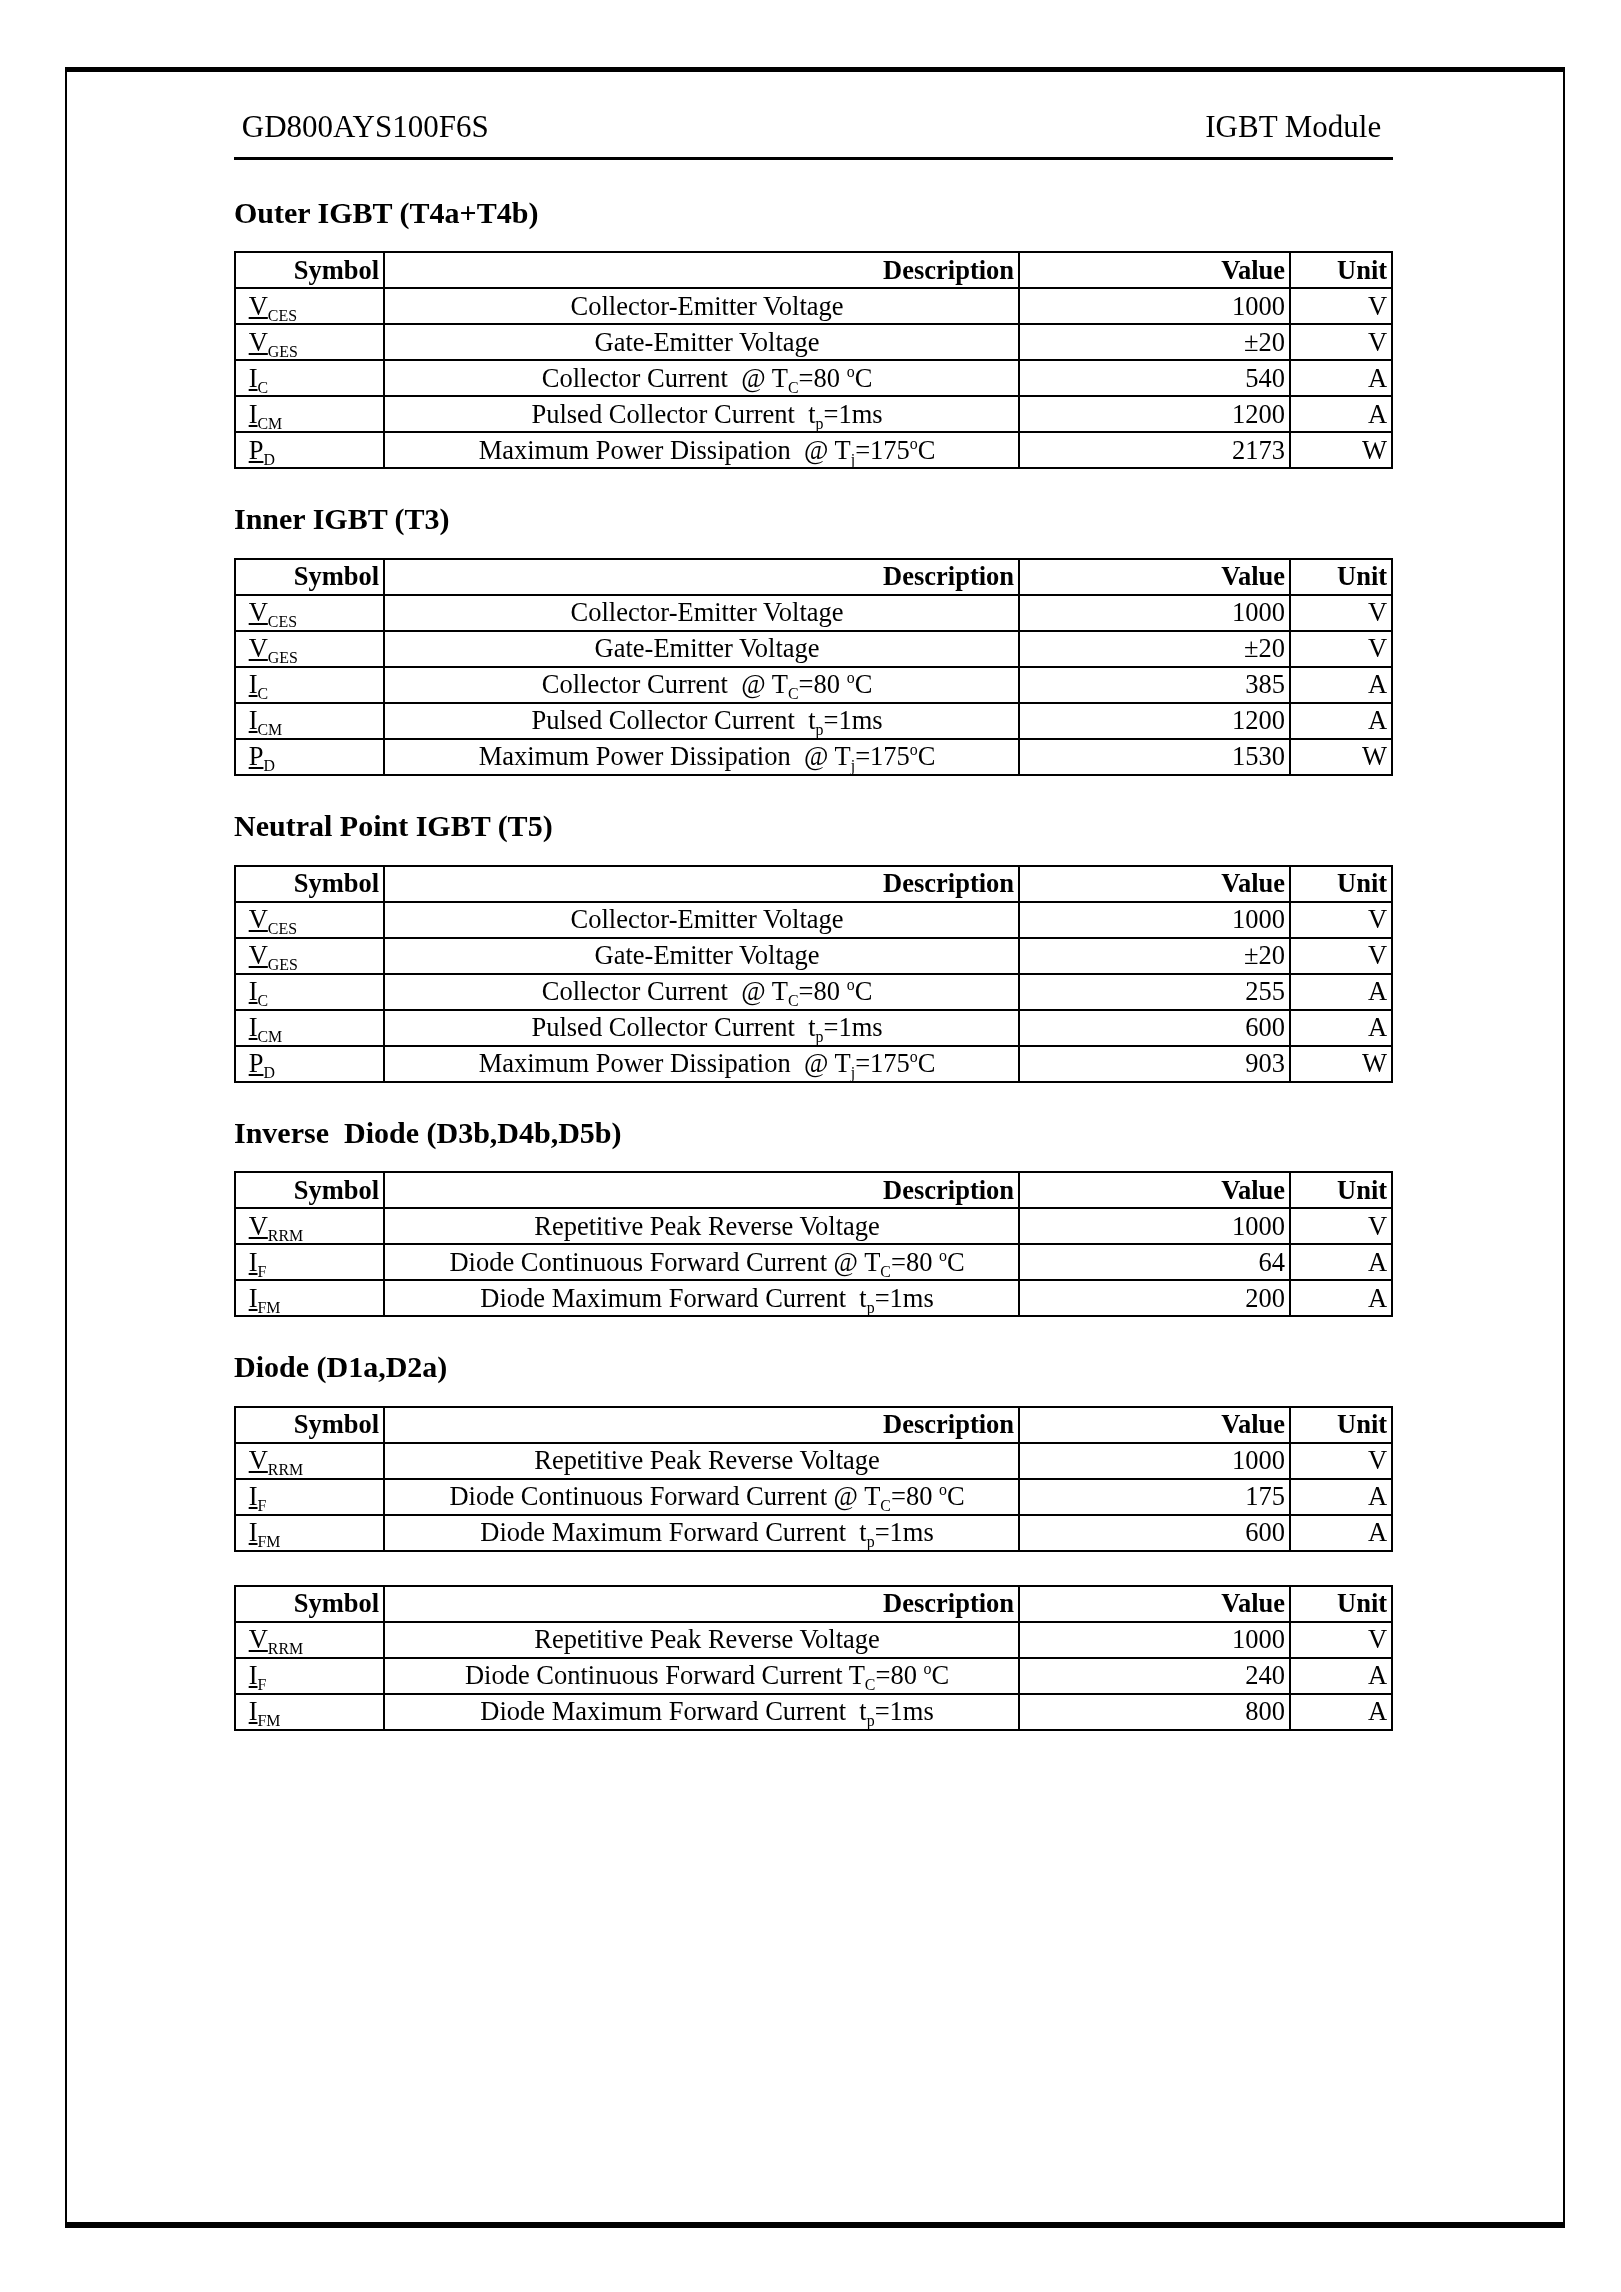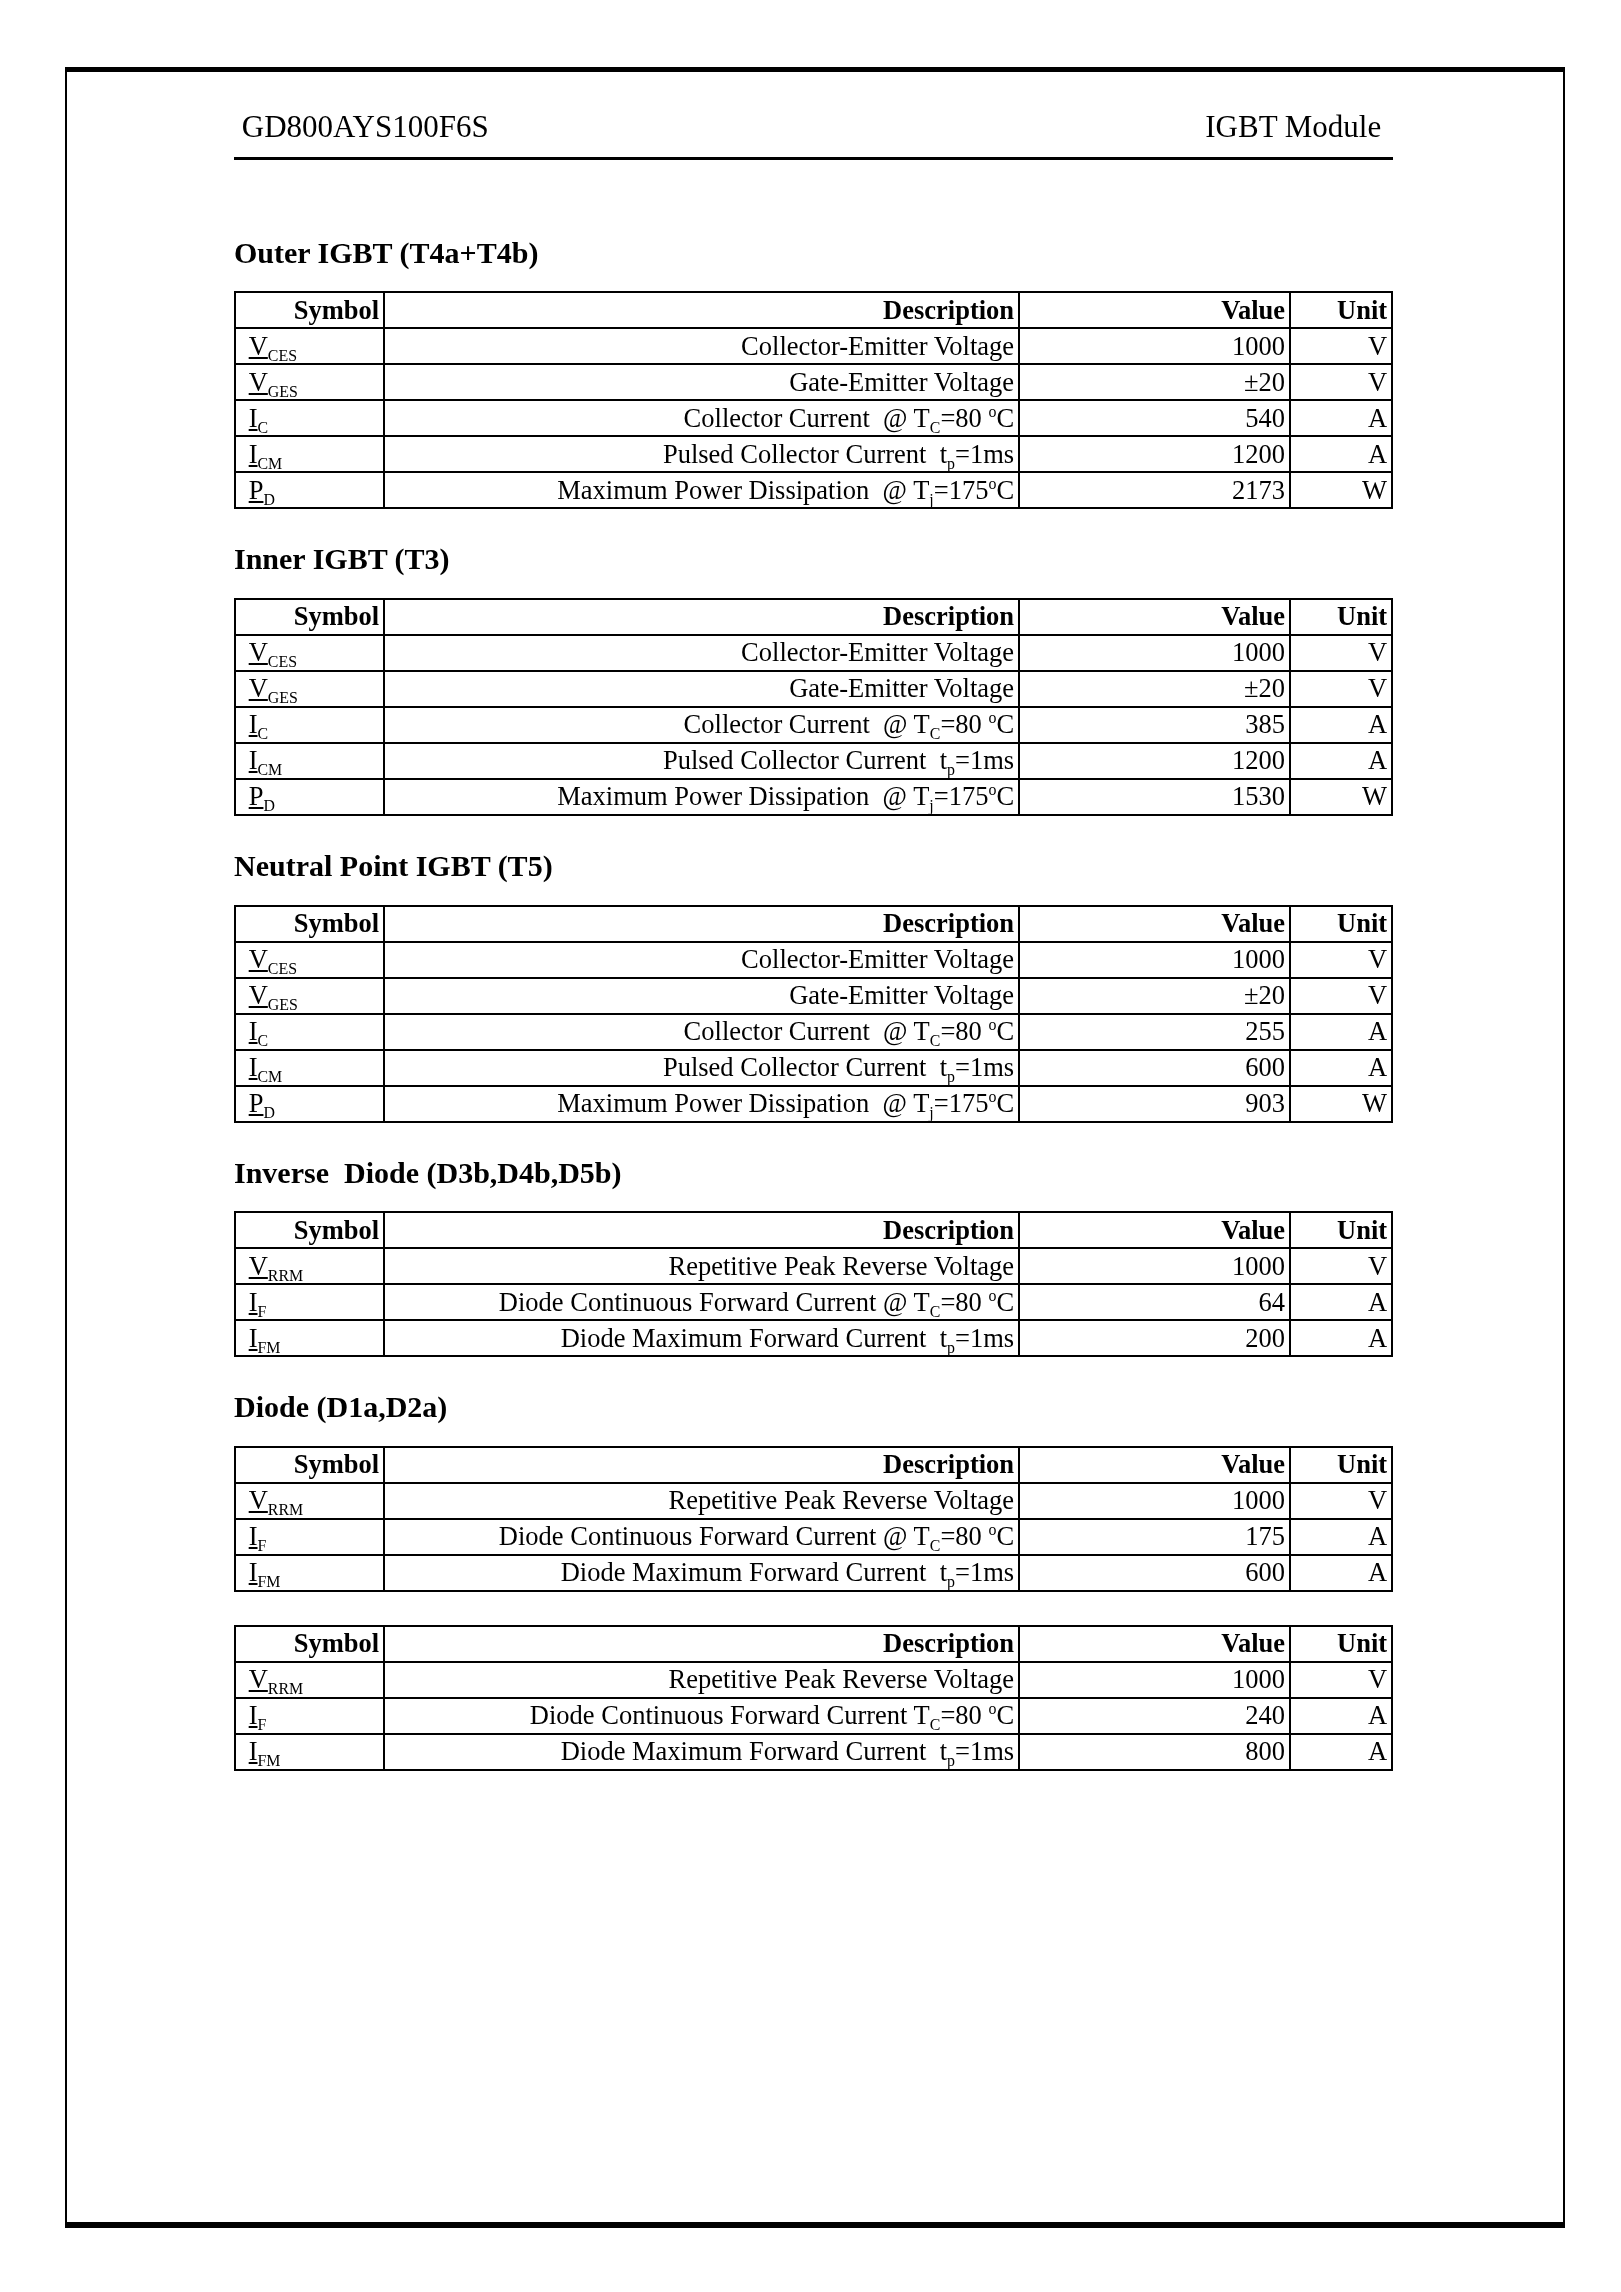--- a/index.html
+++ b/index.html
@@ -19,34 +19,34 @@
     display:flex; justify-content:space-between; align-items:flex-start;
     margin-top:37px; padding:0 11.8px 11.8px 7.8px;
     border-bottom:3.9px solid #000;
     font-size:31px;
   }
 
   .doc-title { margin-top:51px; font-size:37px; font-weight:bold; white-space:pre-wrap; }
   .doc-title .cond { font-size:25.5px; font-weight:normal; }
 
   .sec { margin-top:33px; }
-  .sec.first { margin-top:76px; }
+  .sec.first { margin-top:36px; }
   .sec-h { font-size:30px; font-weight:bold; margin-bottom:21.6px; white-space:pre-wrap; }
 
   table.ratings {
     border-collapse:collapse; table-layout:fixed; width:1157px;
     font-size:26.5px; border:2.9px solid #000;
   }
   .ratings th, .ratings td {
     border:2px solid #000; height:36px; padding:0 3.9px;
     white-space:pre; overflow:hidden; vertical-align:middle;
   }
   .ratings thead th { border-bottom:2.9px solid #000; font-weight:bold; text-align:right; }
   .ratings td.sym  { text-align:left; padding-left:12.7px;text-decoration:underline; }
-  .ratings td.desc { text-align:right; padding-left:15px; }
+  .ratings td.desc { text-align:center; padding-left:15px; }
   .ratings td.val, .ratings td.unit { text-align:right; }
   .c-sym  { width:149px; }
   .c-desc { width:635px; }
   .c-val  { width:271px; }
   .c-unit { width:102px; }
 
   sub { font-size:0.60em; line-height:0; }
   sup { font-size:0.60em; line-height:0; }
 </style>
 </head>

